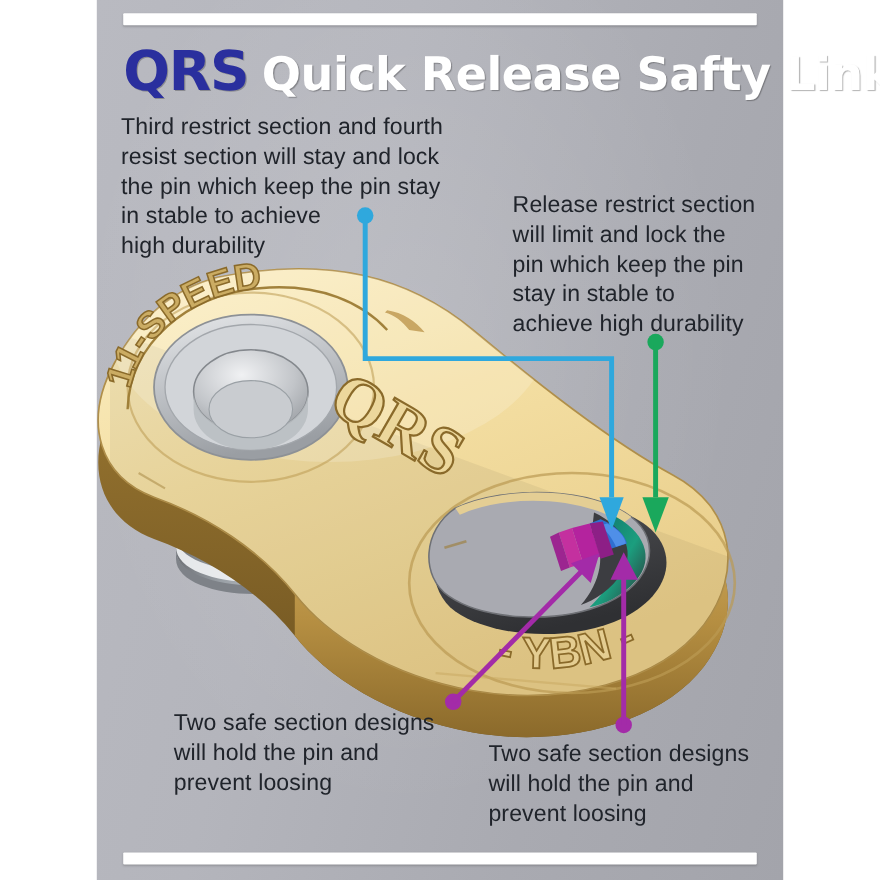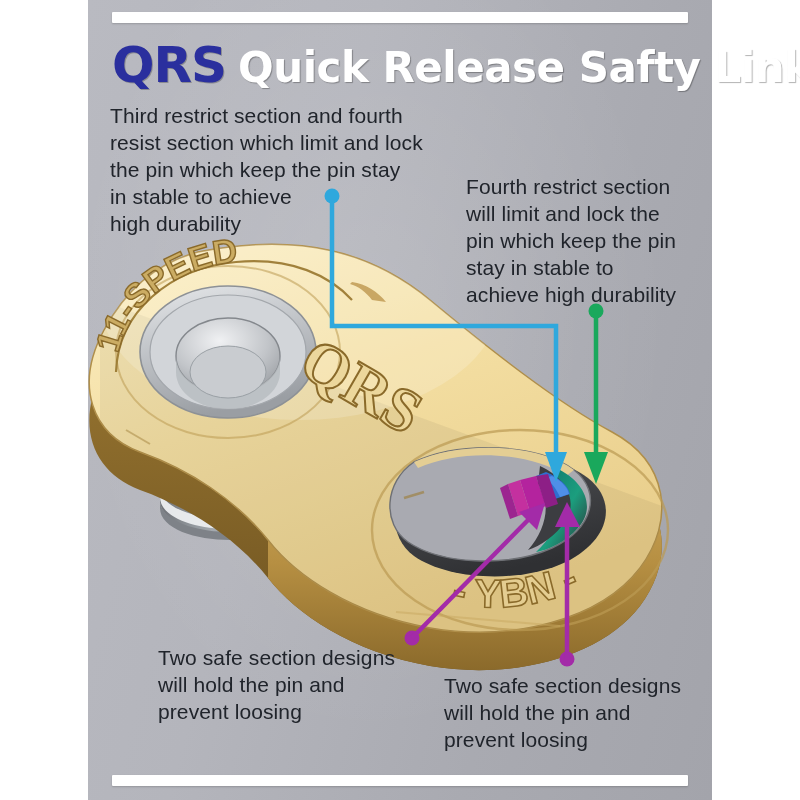--- a/index.html
+++ b/index.html
@@ -231,25 +231,25 @@
       <path d="M567,502 L555,527 L580,527 Z" fill="#a32ba8"></path>
     </g>
   </svg>
 
   <div class="title-row">
     <span class="t-qrs">QRS</span>
     <span class="t-rest">Quick Release Safty Link</span>
   </div>
 
   <div class="note n1">Third restrict section and fourth
-resist section which limit and lock
+resist section will stay and lock
 the pin which keep the pin stay
 in stable to achieve
 high durability</div>
-  <div class="note n2">Fourth restrict section
+  <div class="note n2">Release restrict section
 will limit and lock the
 pin which keep the pin
 stay in stable to
 achieve high durability</div>
   <div class="note n3">Two safe section designs
 will hold the pin and
 prevent loosing</div>
   <div class="note n4">Two safe section designs
 will hold the pin and
 prevent loosing</div>

